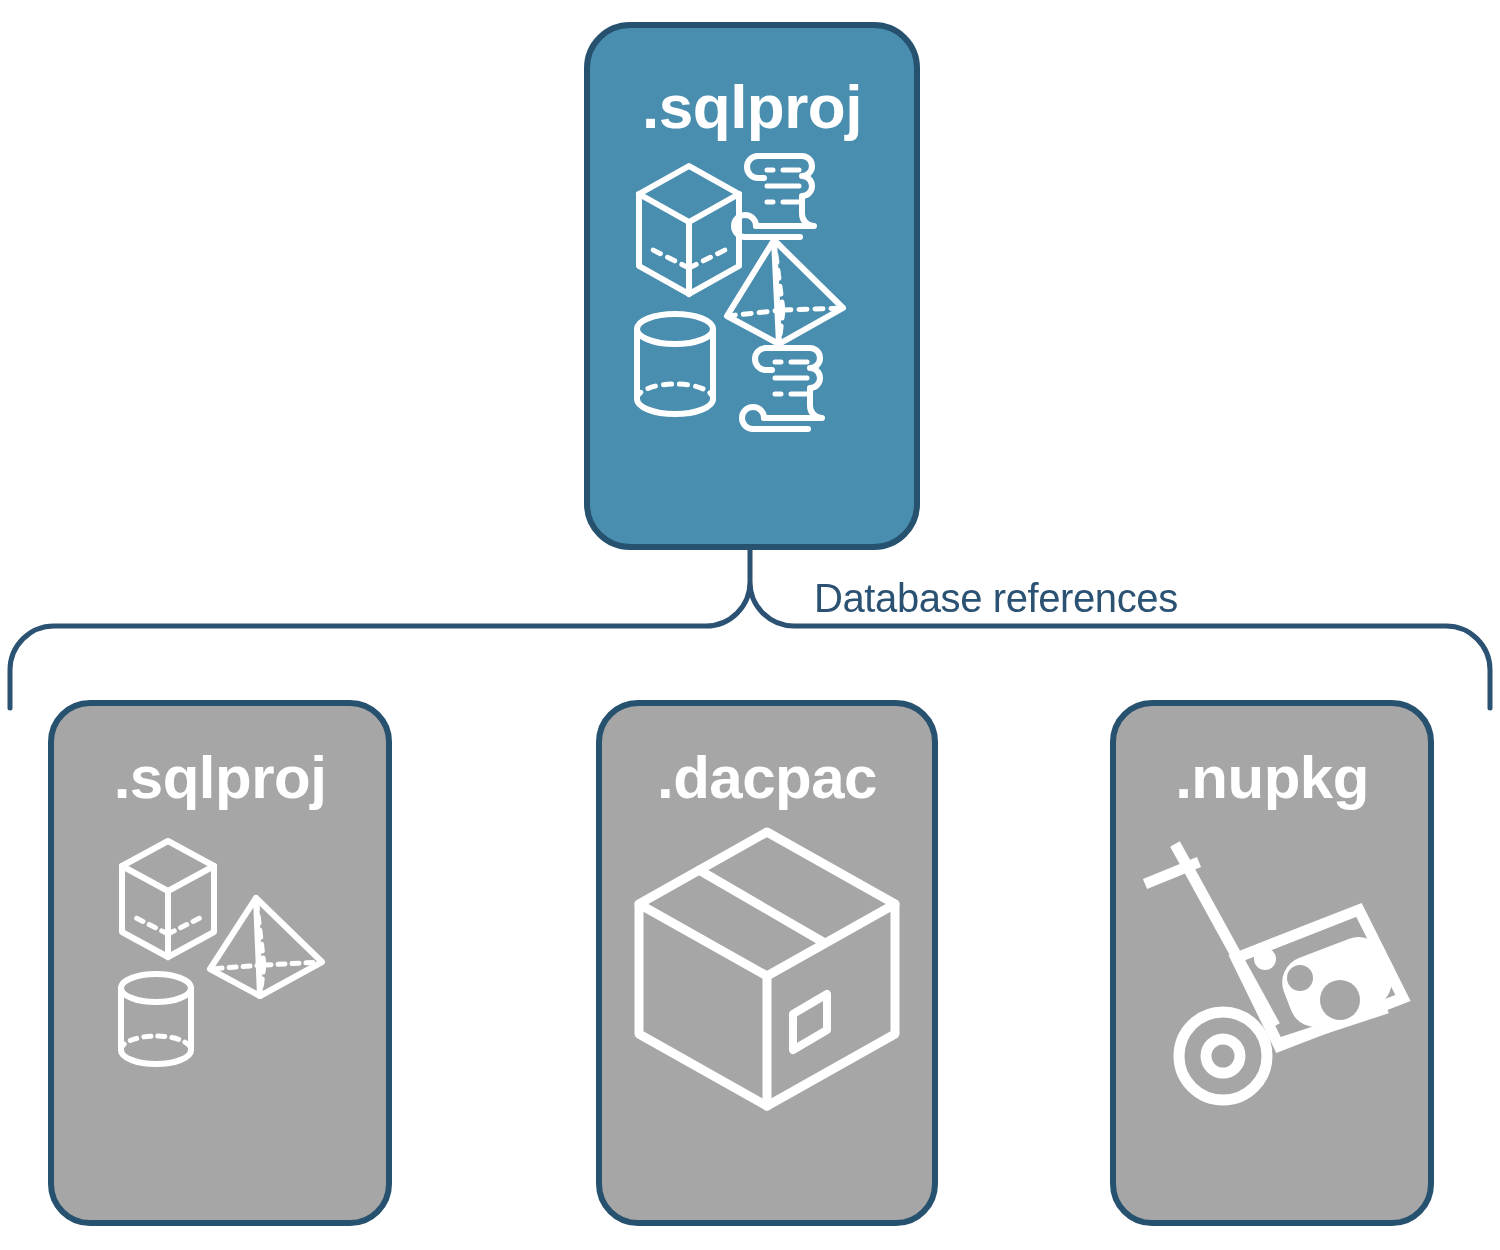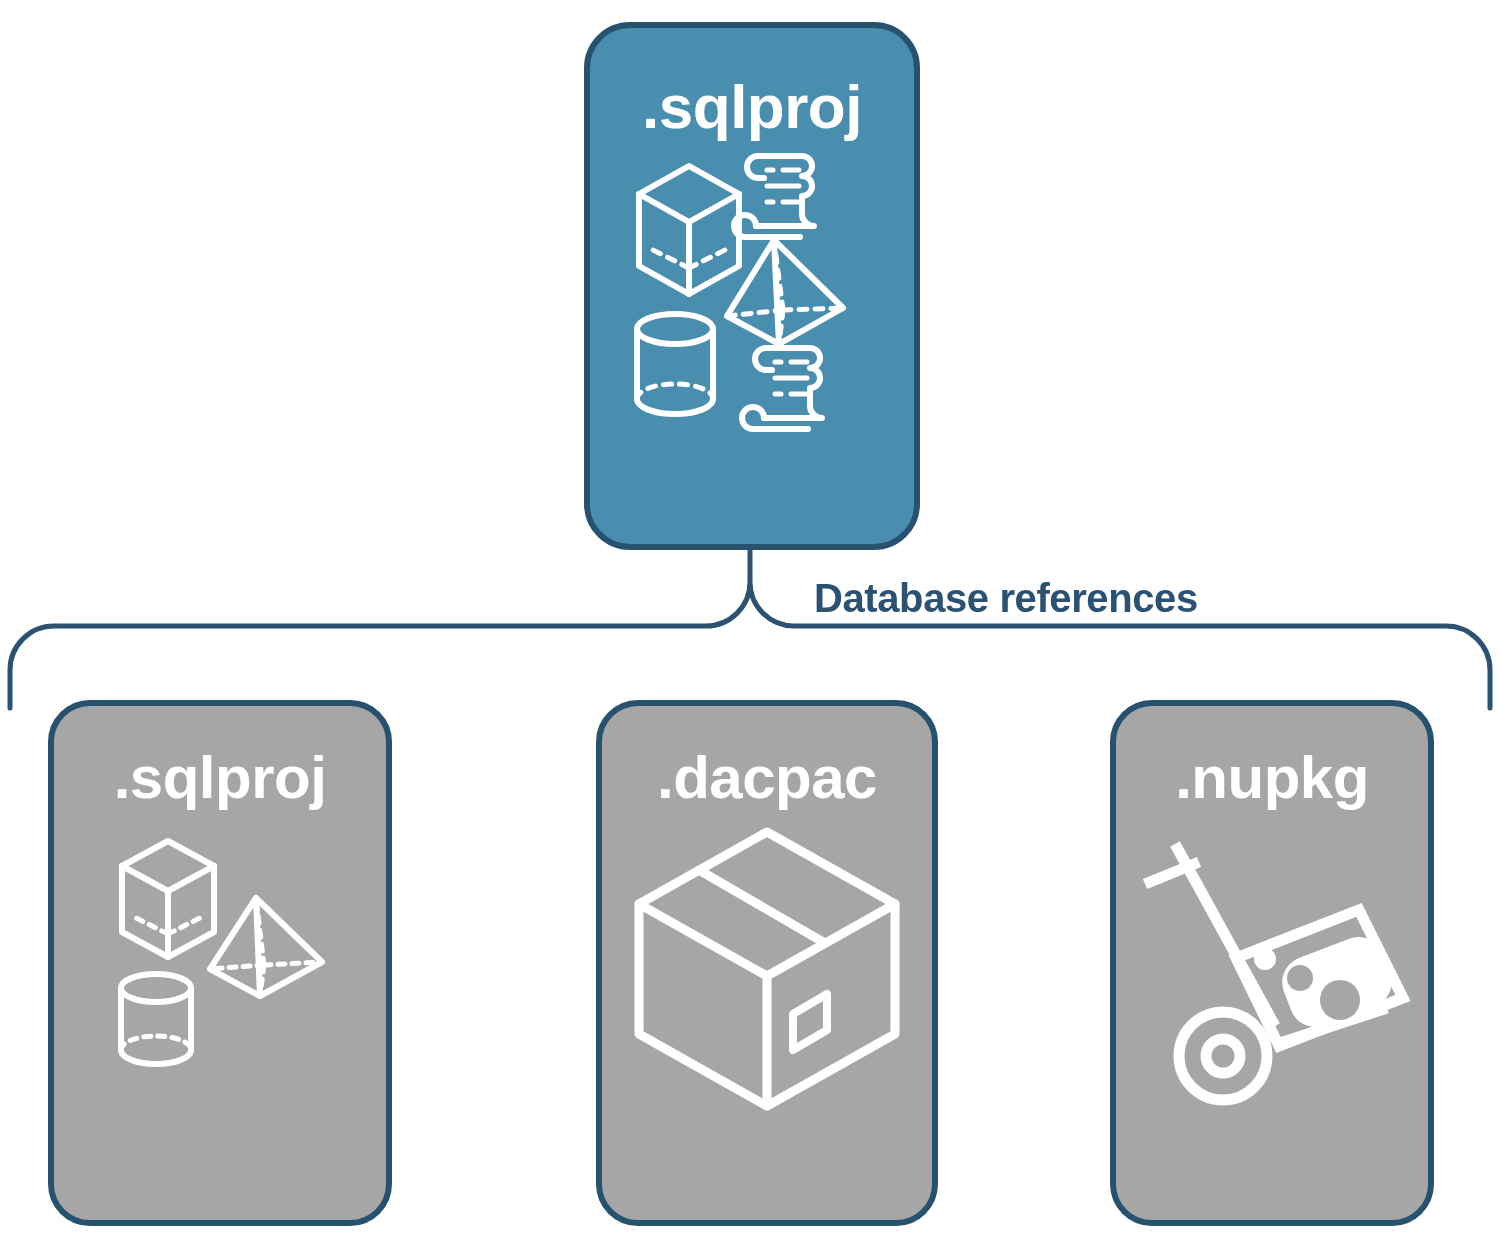--- a/index.html
+++ b/index.html
@@ -88,21 +88,21 @@
     top: 540px;
     width: 1500px;
     height: 180px;
     pointer-events: none;
   }
   #ref-label {
     position: absolute;
     left: 814px;
     top: 576px;
     font-size: 40px;
-    font-weight: bold;
+    font-weight: normal;
     letter-spacing: -0.4px;
     color: #2B5273;
     white-space: nowrap;
     user-select: none;
   }
 </style>
 </head>
 <body>
 
 <div id="stage">

